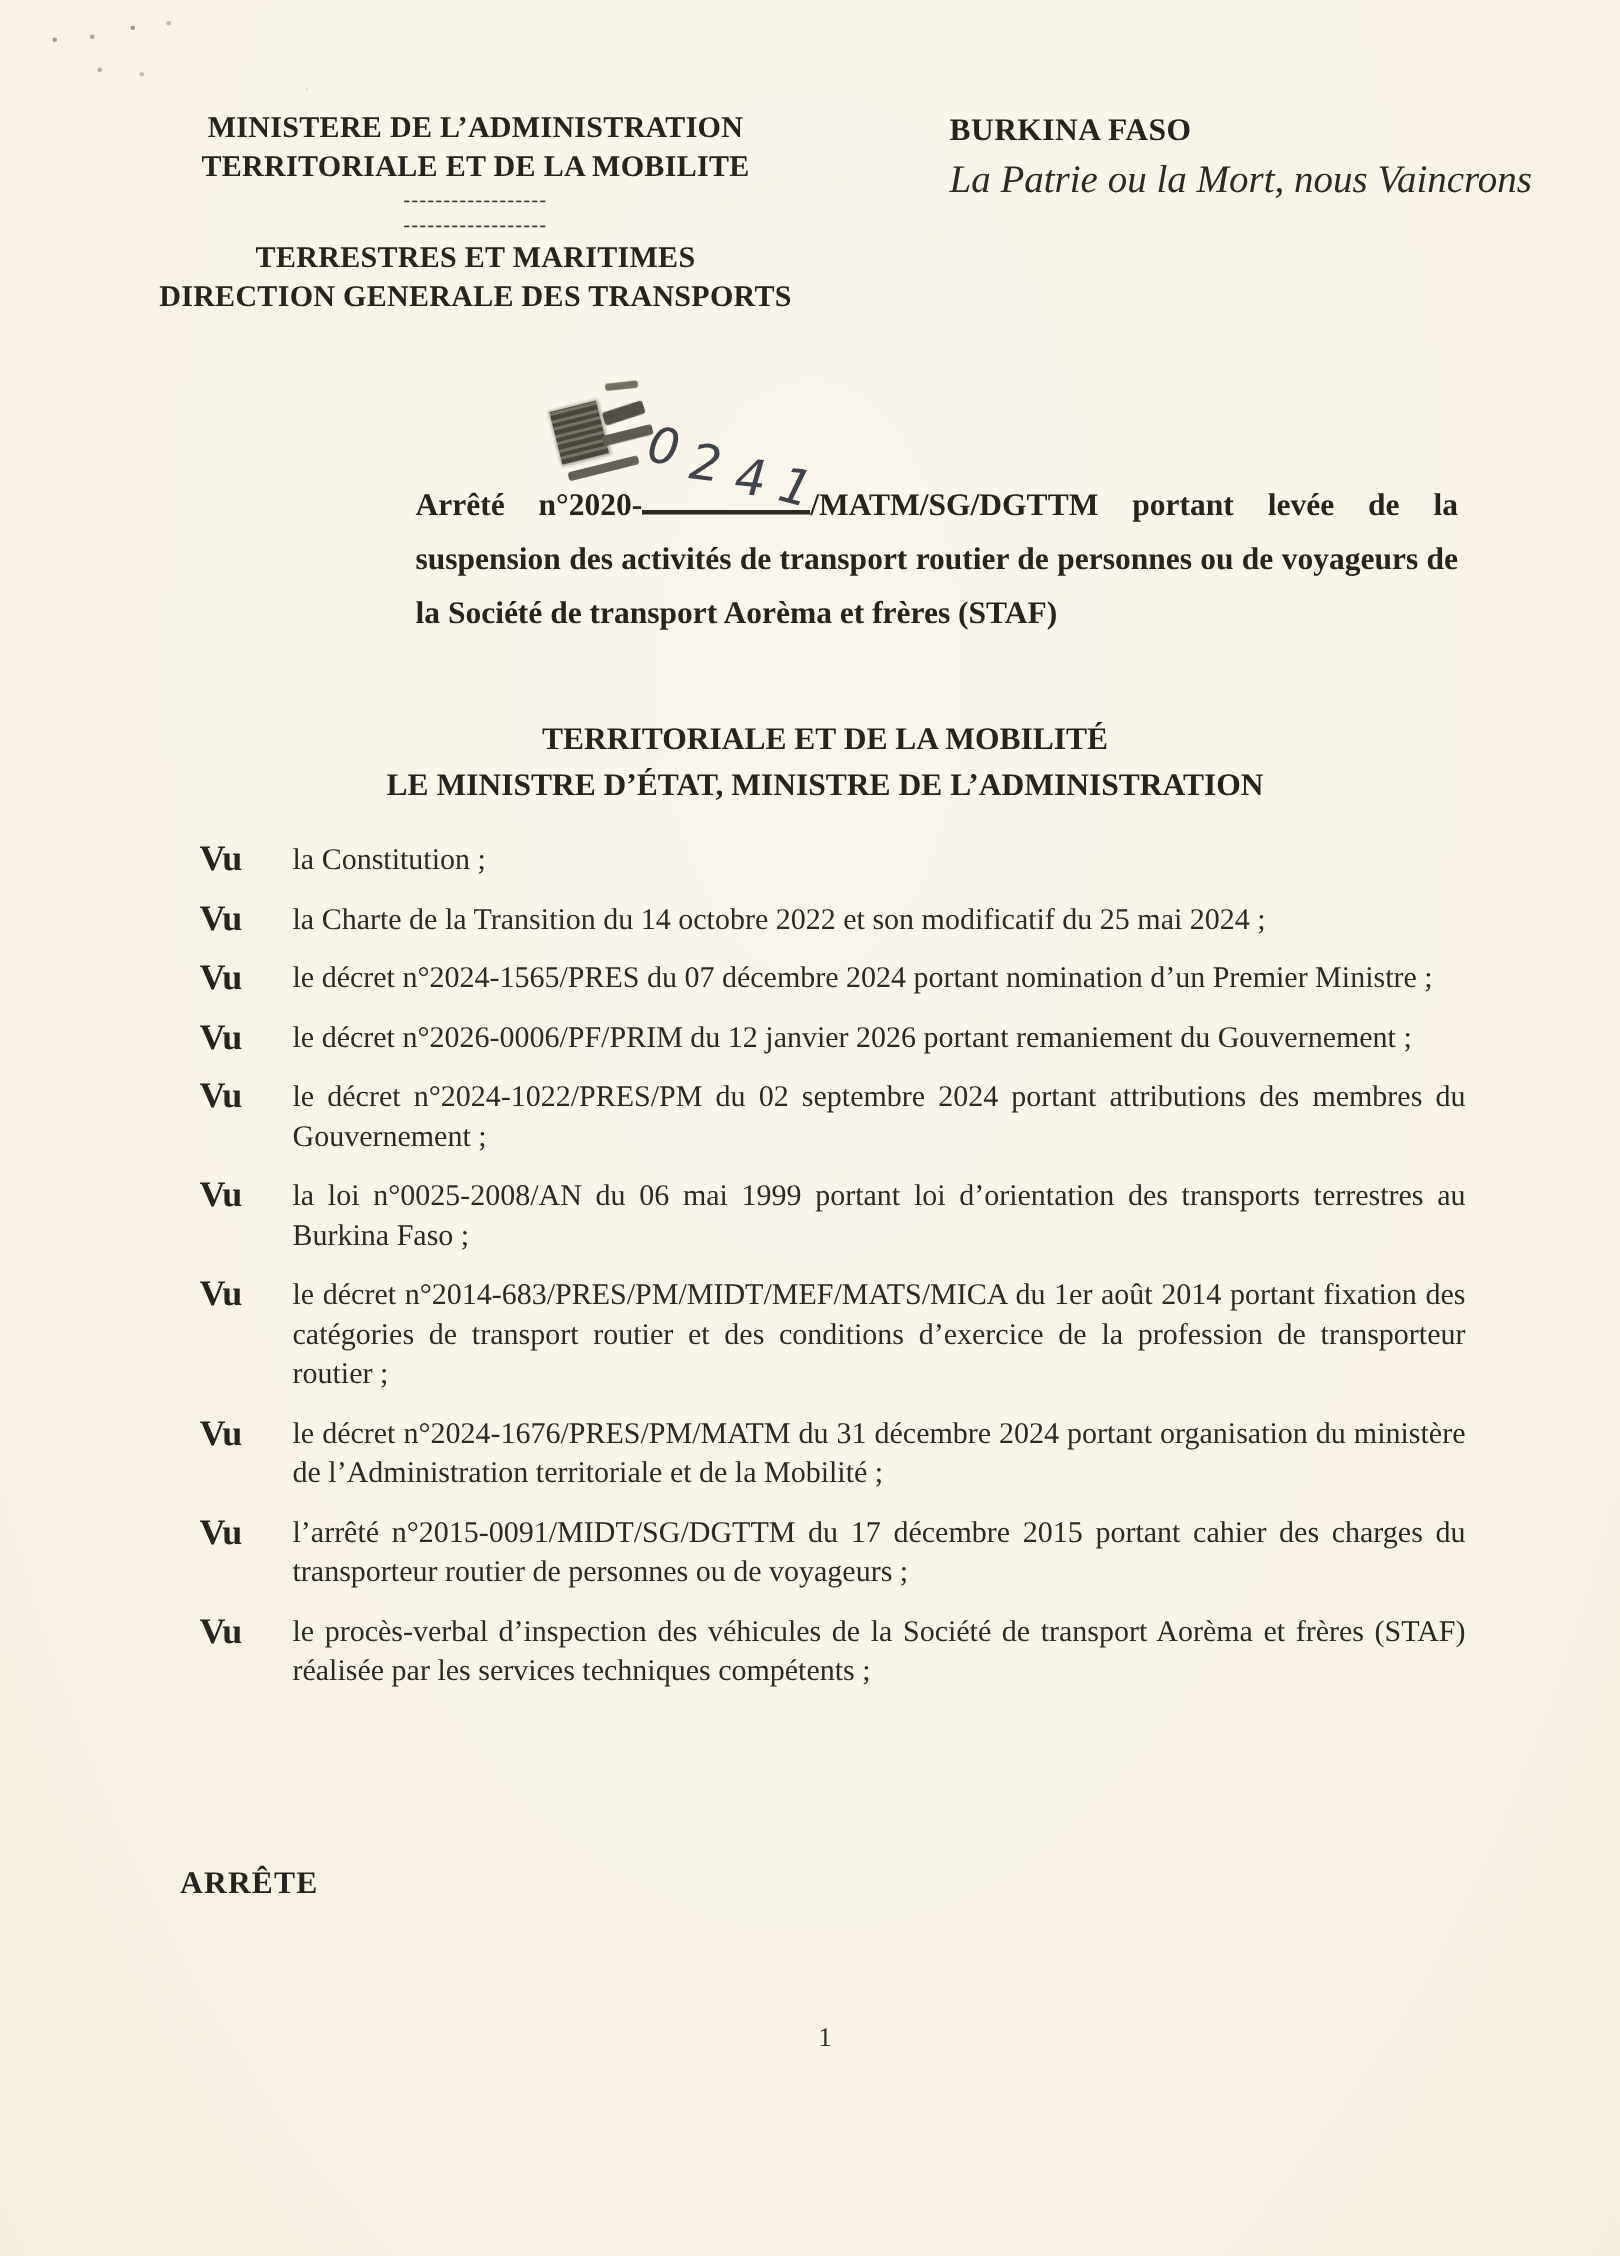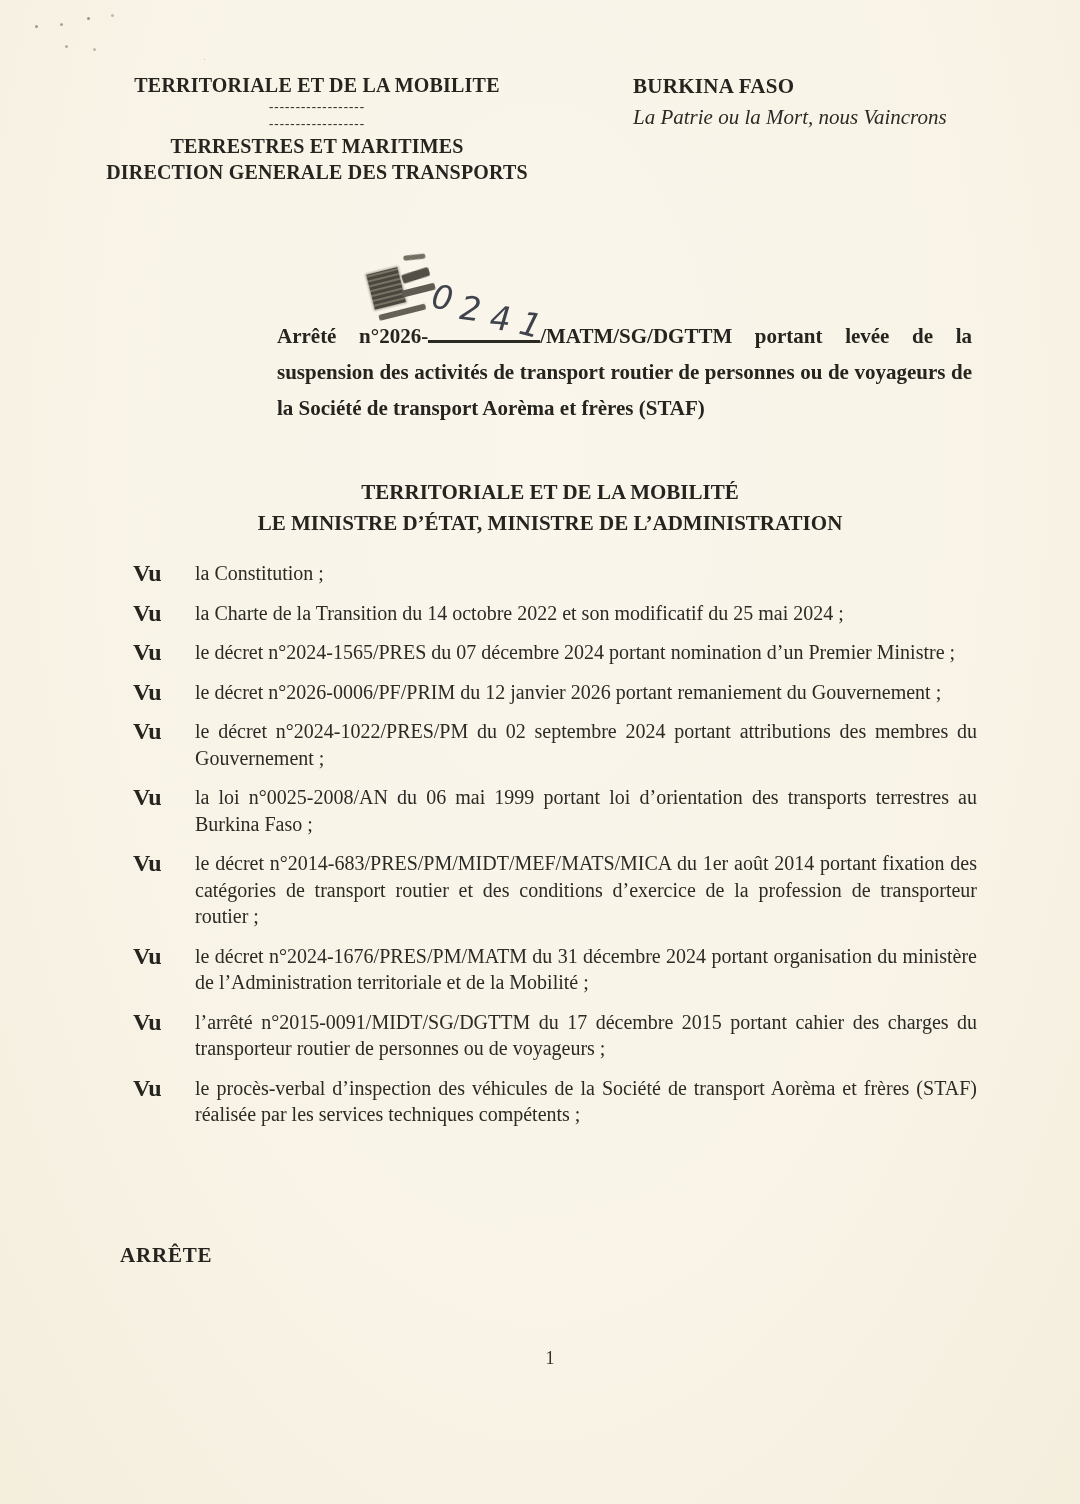--- a/index.html
+++ b/index.html
@@ -27,21 +27,21 @@
   .header-left {
     position:absolute; left:92px; top:72px; width:450px;
     text-align:center; font-weight:bold; font-size:20px; line-height:26px;
     letter-spacing:.2px; color:#26241f;
   }
   .sep { font-size:13px; line-height:15px; letter-spacing:1px; margin:1px 0 2px; color:#33312b; }
   .header-right {
     position:absolute; left:633px; top:74px; width:400px; text-align:left;
   }
   .country { font-weight:bold; font-size:21px; color:#26241f; letter-spacing:.3px; }
-  .motto { font-style:italic; font-size:21px; margin-top:6px; color:#2c2a25; }
+  .motto { font-style:italic; font-size:26px; margin-top:6px; color:#2c2a25; }
 
   
   .ref { position:absolute; left:0; top:262px; width:1080px; }
   .stamp { position:absolute; left:372px; top:4px; width:66px; height:56px;
            transform:rotate(-14deg); filter:blur(.4px); opacity:.92; }
   .stamp i { position:absolute; display:block; }
   .stamp .b1 { left:0; top:0; width:32px; height:36px;
                background: repeating-linear-gradient(0deg,#3b3830 0 3px,#6f6859 3px 5px);
                box-shadow:0 0 2px 1px rgba(59,56,48,.45); }
   .stamp .b2 { left:34px; top:8px; width:28px; height:9px; background:#45413a; border-radius:2px; transform:rotate(-4deg); }
@@ -93,20 +93,21 @@
   }
 </style>
 </head>
 <body>
 
 <div class="page">
 
   <i class="specks"></i>
 
   <div class="header-left">
+    <div>MINISTERE DE L’ADMINISTRATION</div>
     <div>TERRITORIALE ET DE LA MOBILITE</div>
     <div class="sep">------------------</div>
     <div class="sep">------------------</div>
     <div>TERRESTRES ET MARITIMES</div>
     <div>DIRECTION GENERALE DES TRANSPORTS</div>
   </div>
 
   <div class="header-right">
     <div class="country">BURKINA FASO</div>
     <div class="motto">La Patrie ou la Mort, nous Vaincrons</div>
@@ -116,21 +117,21 @@
     <div class="stamp">
       <i class="b1"></i>
         <i class="b2"></i>
         <i class="b3"></i>
         <i class="b4"></i>
         <i class="b5"></i>
     </div>
     <div class="digits">
       <span class="d0">0</span><span class="d1">2</span><span class="d2">4</span><span class="d3">1</span>
     </div>
-    <p class="title"><span>Arrêté n°2026-</span><span class="blank"></span><span>/MATM/SG/DGTTM portant levée de la suspension des activités de transport routier de personnes ou de voyageurs de la Société de transport Aorèma et frères (STAF)</span></p>
+    <p class="title"><span>Arrêté n°2020-</span><span class="blank"></span><span>/MATM/SG/DGTTM portant levée de la suspension des activités de transport routier de personnes ou de voyageurs de la Société de transport Aorèma et frères (STAF)</span></p>
   </div>
 
   <div class="minister-heading">
     <div>TERRITORIALE ET DE LA MOBILITÉ</div>
     <div>LE MINISTRE D’ÉTAT, MINISTRE DE L’ADMINISTRATION</div>
   </div>
 
   <div class="vu-list">
     <div class="vu-row">
       <span class="vu-label">Vu</span>

